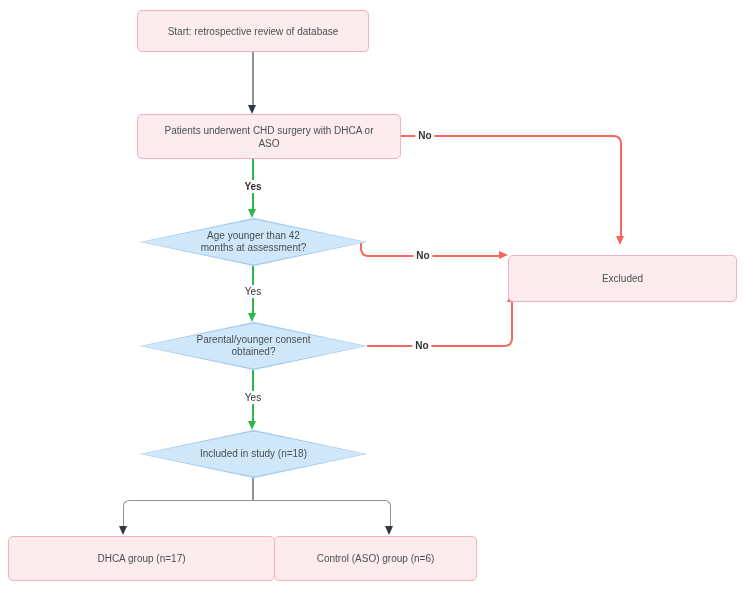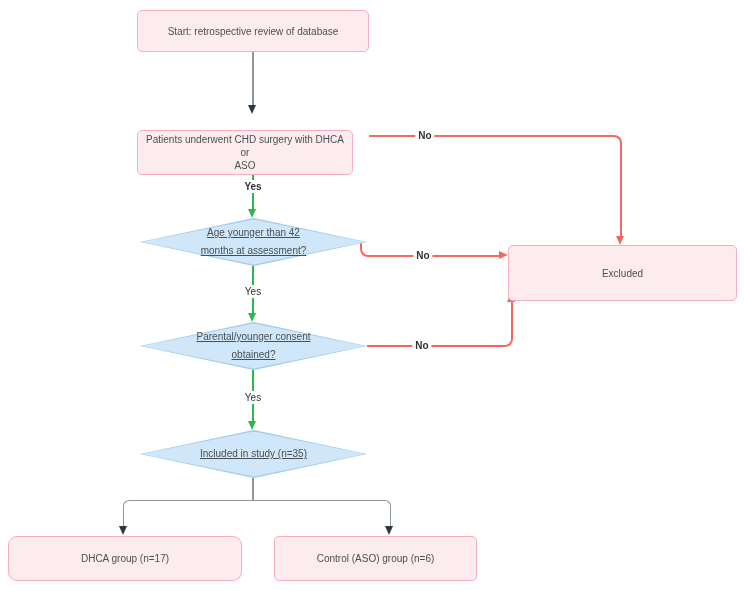--- a/index.html
+++ b/index.html
@@ -24,21 +24,21 @@
   }
   .diamond{position:absolute;}
   .diamond .shape{position:absolute;left:0;top:0;right:0;bottom:0;
     background:var(--decision-border);
     clip-path:polygon(50% 0,100% 50%,50% 100%,0 50%);}
   .diamond .fill{position:absolute;left:1.5px;top:1.5px;right:1.5px;bottom:1.5px;
     background:var(--decision-fill);
     clip-path:polygon(50% 0,100% 50%,50% 100%,0 50%);}
   .diamond .txt{position:absolute;left:0;top:0;right:0;bottom:0;
     display:flex;align-items:center;justify-content:center;text-align:center;
-    font-size:10px;line-height:18px;color:var(--node-text);white-space:pre-line;text-decoration:underline;}
+    font-size:10px;line-height:12px;color:var(--node-text);white-space:pre-line;}
   
   .seg{position:absolute;}
   .seg.v-gray{width:1.5px;background:var(--neutral-line);}
   .seg.v-green{width:2px;background:var(--yes-line);}
   
   .elbow{position:absolute;box-sizing:border-box;}
   #e-surgery-no{border-top:2px solid var(--no-line);border-right:2px solid var(--no-line);
     border-top-right-radius:8px;}
   #e-age-no{border-left:2px solid var(--no-line);border-bottom:2px solid var(--no-line);
     border-bottom-left-radius:8px;}
@@ -56,26 +56,26 @@
     border-bottom:9px solid currentColor;}
   .ah.right{border-top:4.5px solid transparent;border-bottom:4.5px solid transparent;
     border-left:9px solid currentColor;}
   .c-green{color:var(--yes-line);} .c-red{color:var(--no-line);} .c-dark{color:var(--arrowhead-dark);}
   
   .elabel{position:absolute;transform:translateX(-50%);background:#ffffff;
     padding:0 3px;font-size:10px;line-height:13px;color:var(--label-text);}
   .elabel.bold{font-weight:bold;}
   
   #node-start   {left:137px;top:10px; width:232px;height:42px;}
-  #node-surgery {left:137px;top:114px;width:216px;height:45px;margin-top:16px;}
+  #node-surgery {left:137px;top:114px;width:264px;height:45px;}
   #node-age     {left:140px;top:218px;width:227px;height:48px;}
   #node-consent {left:140px;top:322px;width:227px;height:48px;}
   #node-included{left:140px;top:430px;width:227px;height:48px;}
-  #node-excluded{left:508px;top:245px;width:229px;height:56px;}
-  #node-dhca    {left:8px;  top:536px;width:234px;height:45px;border-radius:9px;}
+  #node-excluded{left:508px;top:255px;width:229px;height:47px;}
+  #node-dhca    {left:8px;  top:536px;width:267px;height:45px;}
   #node-control {left:274px;top:536px;width:203px;height:45px;}
   
   #e-start-surgery{left:252px;top:52px;height:53px;}
   #ah-start-surgery{left:248px;top:105px;}
   #e-surgery-age{left:252px;top:159px;height:50px;}
   #ah-surgery-age{left:248px;top:209px;}
   #lbl-yes1{left:253px;top:180px;}
   #e-age-consent{left:252px;top:266px;height:47px;}
   #ah-age-consent{left:248px;top:313px;}
   #lbl-yes2{left:253px;top:285px;}
@@ -150,16 +150,16 @@
   </div>
   <div class="diamond" id="node-consent">
     <div class="shape"></div>
     <div class="fill"></div>
     <div class="txt">Parental/younger consent
 obtained?</div>
   </div>
   <div class="diamond" id="node-included">
     <div class="shape"></div>
     <div class="fill"></div>
-    <div class="txt">Included in study (n=35)</div>
+    <div class="txt">Included in study (n=18)</div>
   </div>
 
 </div>
 
 </body></html>

